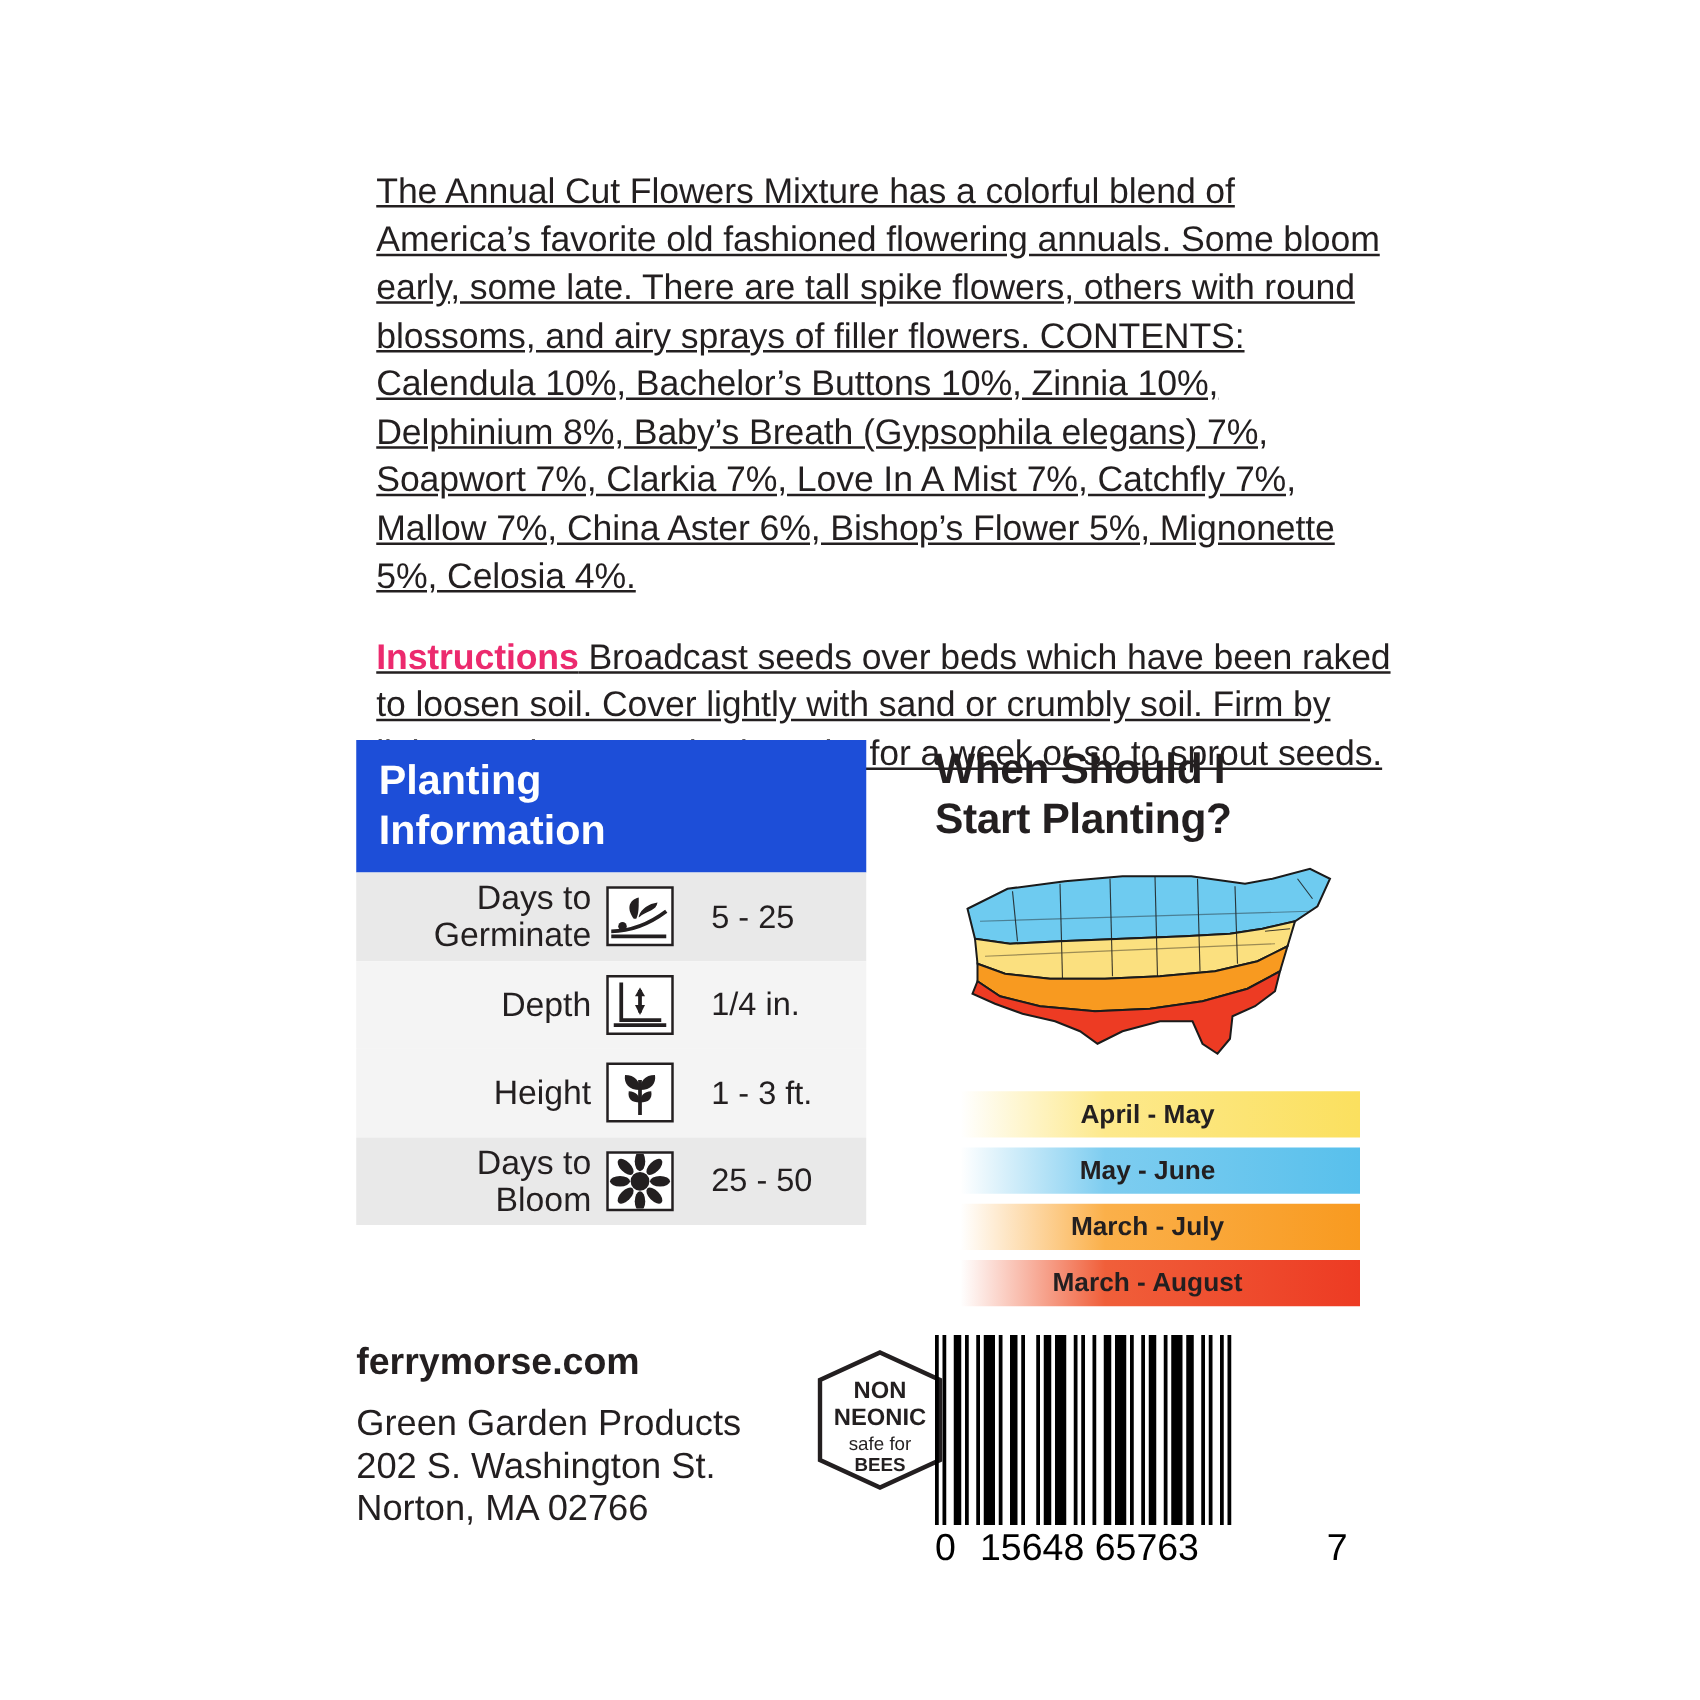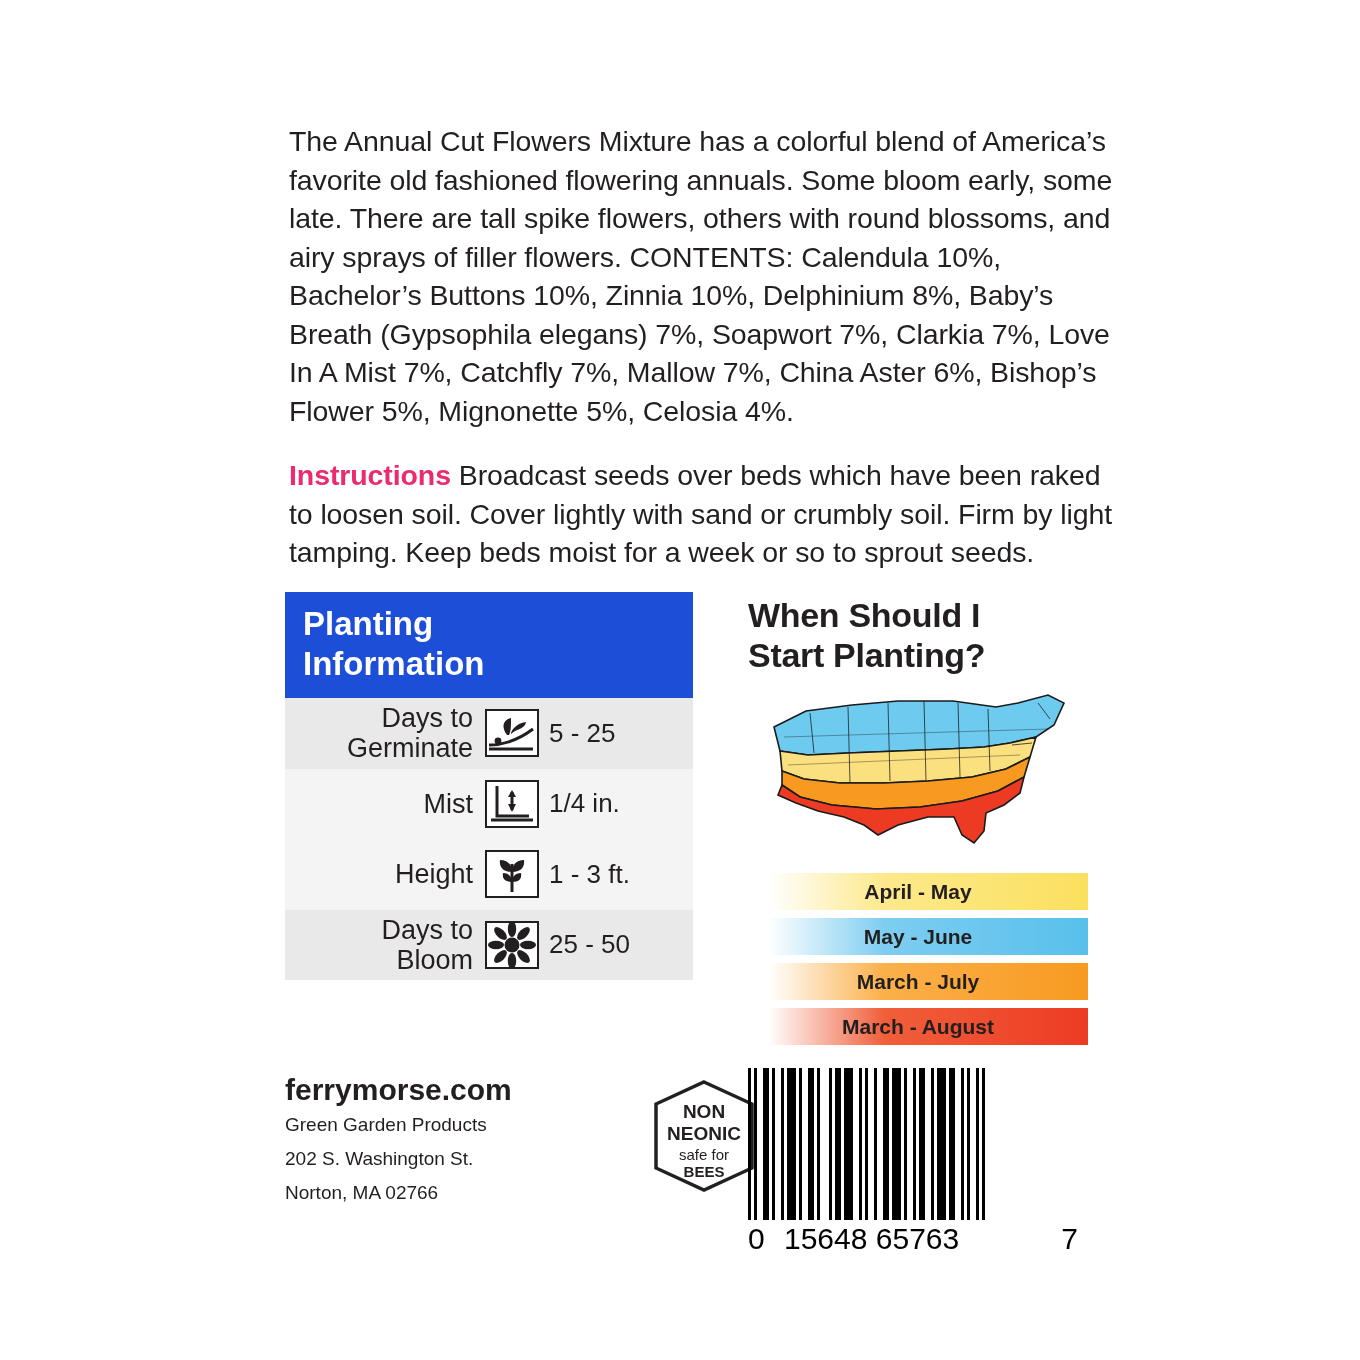--- a/index.html
+++ b/index.html
@@ -21,21 +21,21 @@
   .copy {
     position: absolute;
     left: 285px;
     top: 118px;
     width: 845px;
     font-size: 28.5px;
     line-height: 38.5px;
     letter-spacing: -0.1px;
     color: #231f20;
   }
-  .copy p { margin: 4px; }
+  .copy p { margin: 16px; text-decoration: underline; }
   .copy .para2 { margin-top: 26px; }
   .instr-label {
     color: #ec2a6e;
     font-weight: bold;
   }
 
   
   .planting {
     position: absolute;
     left: 285px;
@@ -75,20 +75,21 @@
     margin: 0 10px 0 0;
     position: relative;
     flex: 0 0 auto;
     overflow: hidden;
   }
   .picon svg { display: block; }
   .pvalue {
     font-size: 26px;
     color: #231f20;
     white-space: nowrap;
+    margin-left: 20px;
   }
 
   
   .mapsec {
     position: absolute;
     left: 748px;
     top: 595px;
     width: 340px;
   }
   .map-title {
@@ -135,24 +136,24 @@
     top: 1072px;
     width: 330px;
   }
   .site {
     font-size: 30px;
     font-weight: bold;
     color: #231f20;
     line-height: 36px;
   }
   .addr {
-    font-size: 19px;
+    font-size: 29px;
     line-height: 34px;
     color: #231f20;
-    margin-top: 0;
+    margin-top: 14px;
   }
   .addr div { white-space: nowrap; }
 
   .neonic {
     position: absolute;
     left: 652px;
     top: 1080px;
     width: 104px;
     height: 112px;
   }
@@ -209,21 +210,21 @@
           <path d="M20 24 C14 16 16 9 24 7 C24 15 24 20 22 24 Z" fill="#231f20"></path>
           <path d="M24 23 C31 17 38 18 39 11 C32 12 26 16 24 22 Z" fill="#231f20"></path>
           <circle cx="11" cy="30" r="3.4" fill="#231f20"></circle>
         </svg>
       </div>
       <div class="pvalue">5 - 25</div>
     </div>
 
     <div class="prow alt">
       <div class="plabel">
-        <span>Mist</span>
+        <span>Depth</span>
       </div>
       <div class="picon">
         <svg width="50" height="44" viewBox="0 0 50 44">
           <path d="M10 4 L10 34 L42 34" stroke="#231f20" stroke-width="3" fill="none"></path>
           <path d="M25 10 L25 28" stroke="#231f20" stroke-width="3" fill="none"></path>
           <path d="M25 30 L21 22 L29 22 Z" fill="#231f20"></path>
           <path d="M25 8 L21 15 L29 15 Z" fill="#231f20"></path>
           <path d="M4 38 L46 38" stroke="#231f20" stroke-width="3" fill="none"></path>
         </svg>
       </div>

